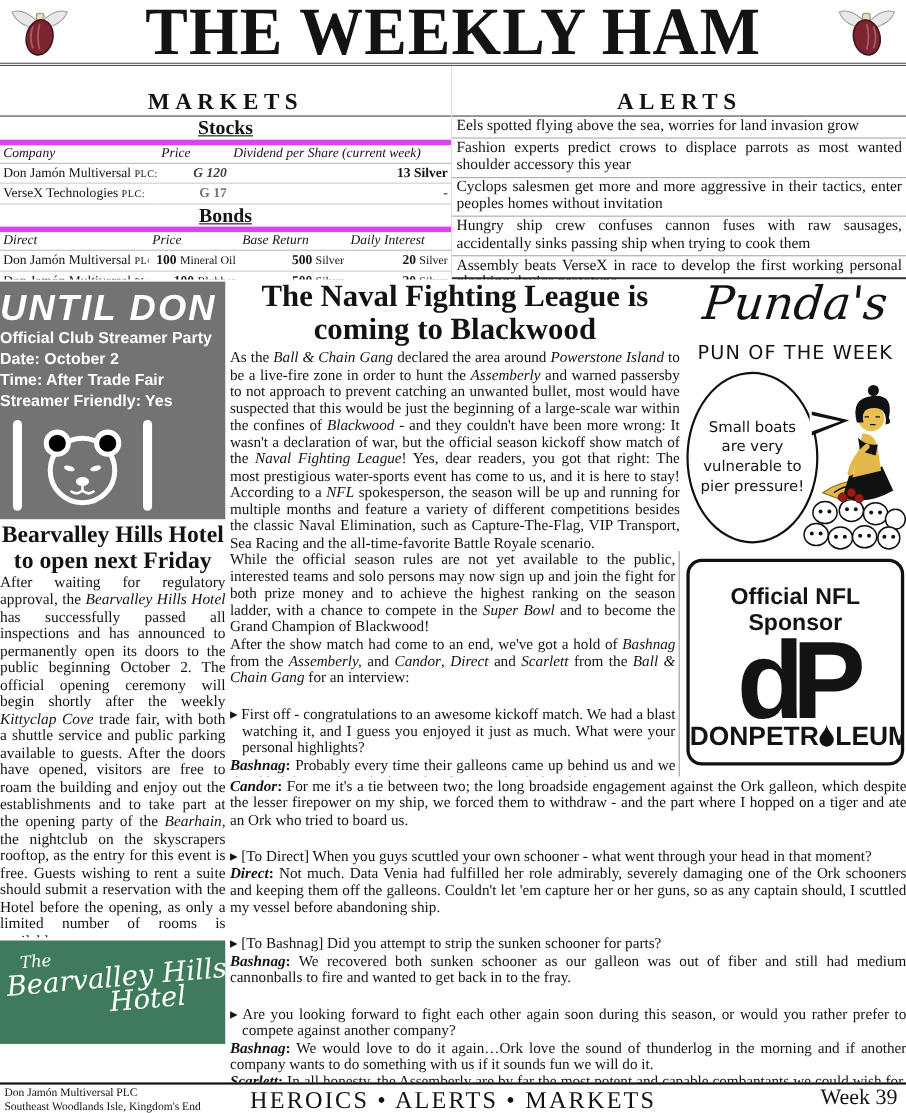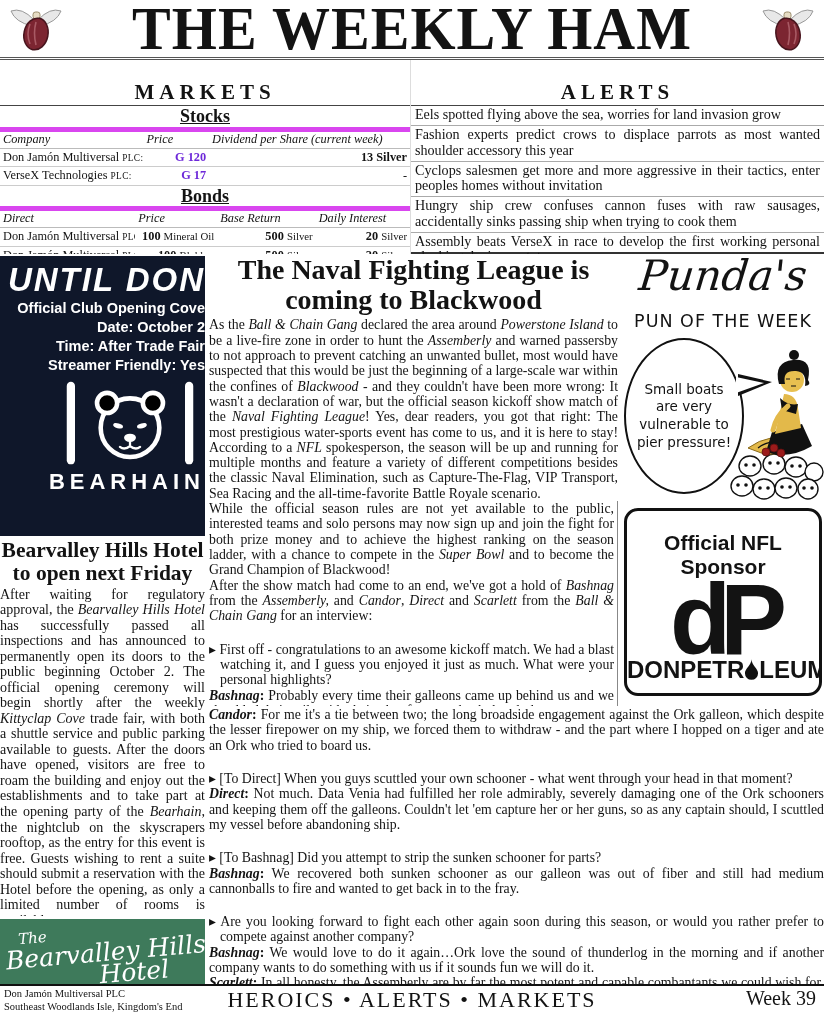--- a/index.html
+++ b/index.html
@@ -35,21 +35,21 @@
 
   
   .main { display:grid; grid-template-columns:205px 409px 202px; column-gap:4px;
     grid-template-rows:452px minmax(0,1fr); height:730px; overflow:hidden; }
   .col-left { grid-row:1 / span 2; grid-column:1; overflow:hidden; }
   .col-mid { grid-row:1; grid-column:2; overflow:hidden; }
   .col-right { grid-row:1; grid-column:3; overflow:hidden; }
   .interview-wide { grid-row:2; grid-column:2 / span 2; overflow:hidden; padding-top:1px; }
 
   
-  .ad { height:280px; background:#0f172a; color:#fff; text-align:right;
+  .ad { height:216px; background:#737373; color:#fff; text-align:left;
     font-family:"Liberation Sans",sans-serif; padding-top:5px; overflow:hidden; margin-top:2px; }
   .ad-title { font-size:33px; font-weight:bold; font-style:italic; letter-spacing:2px; }
   .ad-line { font-size:14.5px; font-weight:bold; line-height:1.32; }
   .bear-wrap { margin-top:4px; }
   .bear-name { font-size:22px; font-weight:bold; letter-spacing:5px; margin-top:-3px; }
 
   
   .hotel-art { height:380px; overflow:hidden; padding-top:3px; }
   .hotel-title { font-size:21.5px; text-align:center; line-height:1.06; }
   .hotel-body { font-size:14px; text-align:justify; line-height:1.11; margin-top:2px; }
@@ -139,26 +139,26 @@
       <thead>
           <tr>
         <th>Company</th>
         <th>Price</th>
         <th>Dividend per Share (current week)</th>
       </tr>
         </thead>
       <tbody>
         <tr>
           <td><span>Don Jamón Multiversal</span> <span class="plc">PLC:</span></td>
-          <td class="num"><span class="amt" style="color: #6d28d9;">G 120</span></td>
+          <td class="num"><span class="amt" style="color: #404040; font-style: italic;">G 120</span></td>
           <td class="num amt">13 Silver</td>
         </tr>
         <tr>
           <td><span>VerseX Technologies</span> <span class="plc">PLC:</span></td>
-          <td class="num"><span class="amt" style="color: #6d28d9;">G 17</span></td>
+          <td class="num"><span class="amt" style="color: #737373;">G 17</span></td>
           <td class="num">-</td>
         </tr>
       </tbody>
     </table>
     <h3 class="sub-head">Bonds</h3>
     <table>
       <colgroup>
           <col style="width:33%">
           <col style="width:20%">
           <col style="width:24%">
@@ -207,21 +207,21 @@
       <li>Weather forecast: Sunny with repetitive drumming noises</li>
     </ul>
   </section>
 </div>
 
 <div class="main">
 
   <div class="col-left">
     <div class="ad">
       <div class="ad-title">UNTIL DON</div>
-      <div class="ad-line">Official Club Opening Cove</div>
+      <div class="ad-line">Official Club Streamer Party</div>
       <div class="ad-line">Date: October 2</div>
       <div class="ad-line">Time: After Trade Fair</div>
       <div class="ad-line">Streamer Friendly: Yes</div>
       <div class="bear-wrap">
         <svg width="150" height="88" viewBox="0 0 150 96">
           <rect x="6" y="2" width="9" height="90" rx="4.5" fill="#fff"></rect>
           <rect x="135" y="2" width="9" height="90" rx="4.5" fill="#fff"></rect>
           <circle cx="75" cy="52" r="32" fill="none" stroke="#fff" stroke-width="5"></circle>
           <circle cx="50" cy="25" r="11" fill="#000" stroke="#fff" stroke-width="5"></circle>
           <circle cx="100" cy="25" r="11" fill="#000" stroke="#fff" stroke-width="5"></circle>

